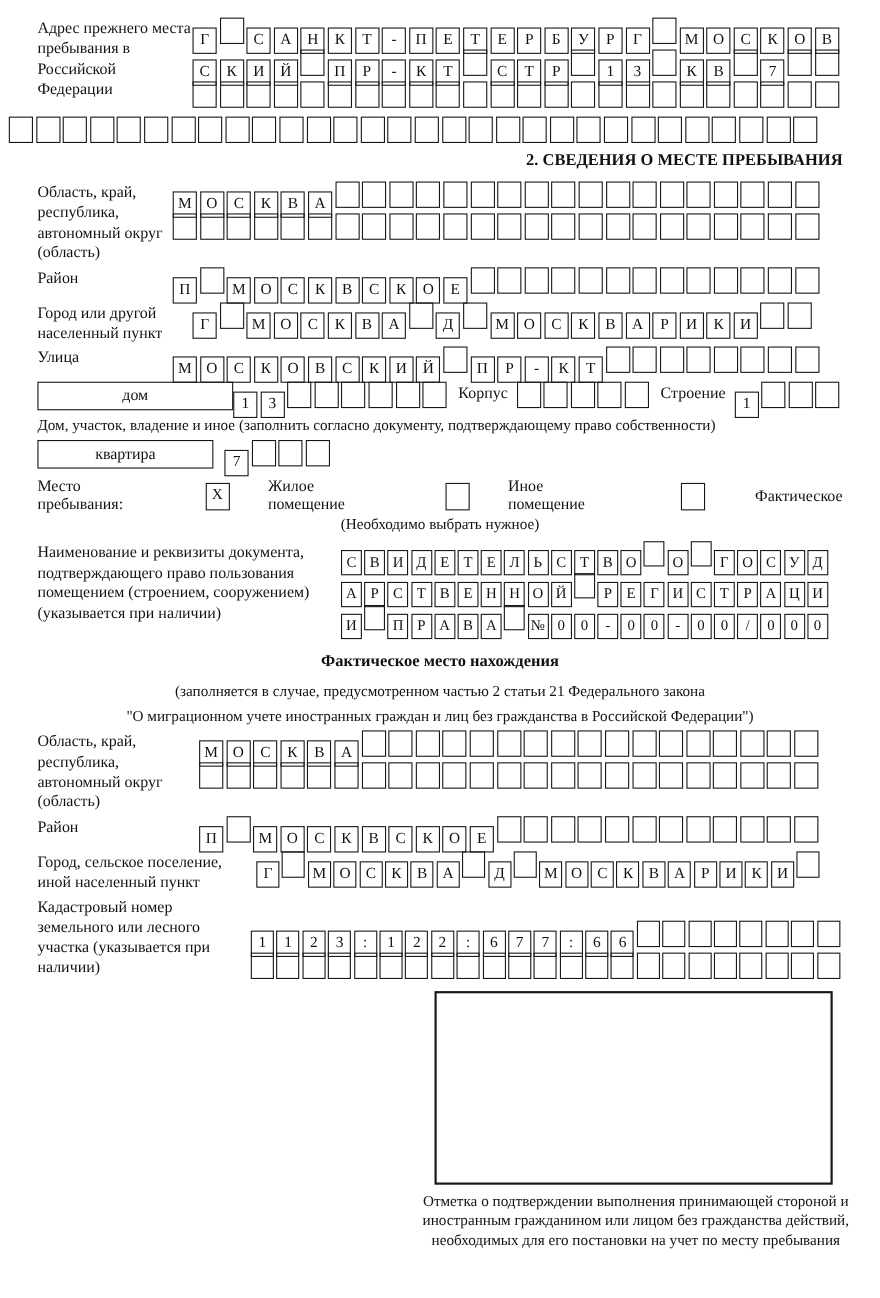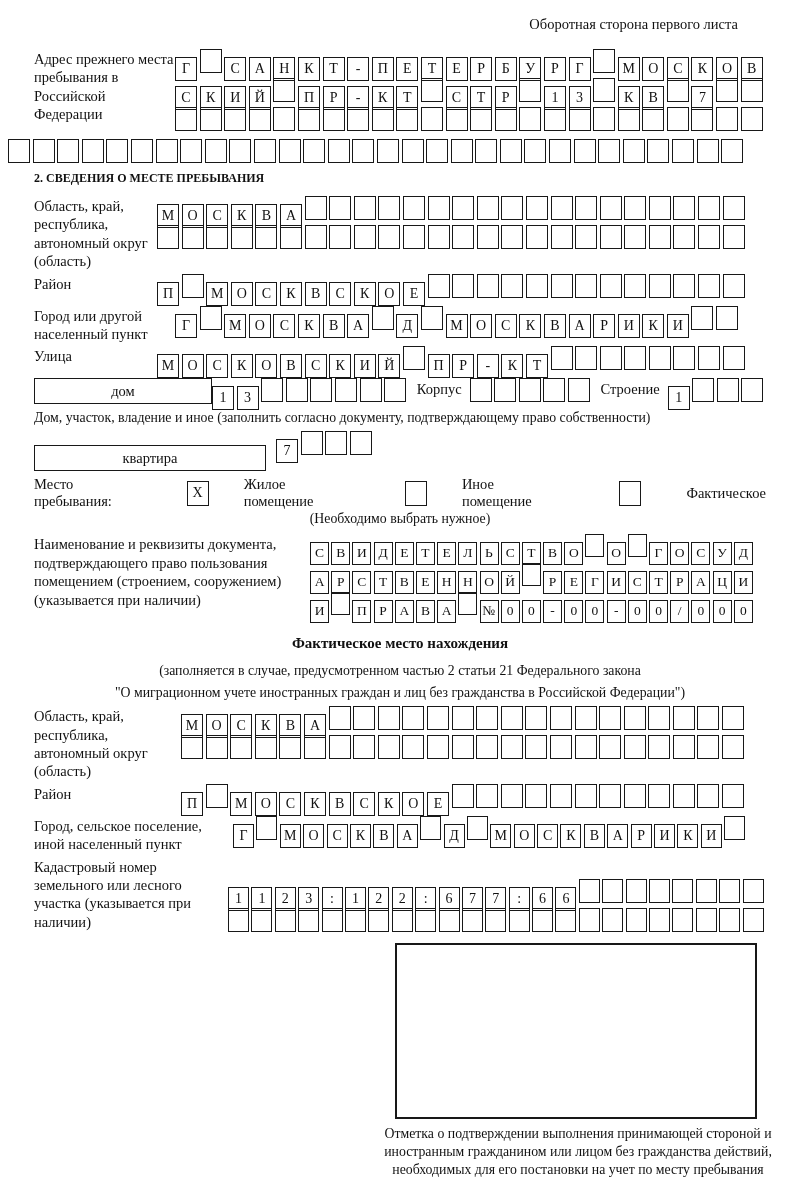--- a/index.html
+++ b/index.html
@@ -18,49 +18,48 @@
   .cells-k  .cell { width:21px; margin-right:2.4px; }
 
   .fgroup { display:flex; align-items:flex-start; margin-bottom:3px; }
   .flabel { flex:none; font-size:14.5px; line-height:1.27; padding-top:1px; }
   .w140 { width:141px; } .w122 { width:123px; } .w146 { width:147px; }
   .w196 { width:199px; } .w193 { width:194px; } .w270 { width:276px; }
 
   .fullrow { margin-left:-26px; margin-bottom:3px; }
 
   .note { font-size:13.8px; text-align:center; line-height:1.3; margin-bottom:4px; }
-  .section-title { text-align:left; font-weight:bold; font-size:12px; margin:8px 0 10px 0; }
+  .section-title { text-align:right; font-weight:bold; font-size:15px; margin:8px 0 10px 0; }
   .sub-title { text-align:center; font-weight:bold; font-size:15px; margin:14px 0 10px 0; }
 
   .house-row { display:flex; align-items:flex-start; margin:1px 0 3px 0; }
   .typed-box { border:1.7px solid #181818; height:26px; box-sizing:border-box;
                display:flex; align-items:center; justify-content:center; font-size:14.5px; }
   .dom-box { width:185px; margin-right:0; }
-  .kv-box  { width:232px; margin-right:10px;margin-top:14px; }
+  .kv-box  { width:160px; margin-right:10px; }
   .inline-label { font-size:14.5px; padding:3px 8px 0 8px; }
 
   .left-note { font-size:13.8px; text-align:left; margin:1px 0 5px 0; }
 
   .stay-row { display:flex; align-items:center; font-size:14.5px; margin-top:5px;gap:23px; }
   .chkbox { flex:none; width:22px; height:25px; box-sizing:border-box; border:1.7px solid #181818;
             display:inline-flex; align-items:center; justify-content:center;
             font-size:14px; margin:0 12px 0 10px; }
 
   .stamp-box { margin-left:361px; width:362px; height:176px; box-sizing:border-box;
                border:2px solid #181818; margin-top:6px; }
   .stamp-caption { margin-left:348px; width:392px; text-align:center; font-size:13.8px;
                    line-height:1.32; margin-top:6px; }
   .mt2 { margin-top:2px; } .mt6 { margin-top:6px; }
 </style>
 </head>
 <body>
 
 <div class="page">
 
-  <div class="header-note">Оборотная сторона первого листа</div>
 
   <div class="fgroup">
     <div class="flabel w140">Адрес прежнего места пребывания в Российской Федерации</div>
     <div>
       <div class="cellrow"><span class="cell">Г</span><span class="cell"></span><span class="cell">С</span><span class="cell">А</span><span class="cell">Н</span><span class="cell">К</span><span class="cell">Т</span><span class="cell">-</span><span class="cell">П</span><span class="cell">Е</span><span class="cell">Т</span><span class="cell">Е</span><span class="cell">Р</span><span class="cell">Б</span><span class="cell">У</span><span class="cell">Р</span><span class="cell">Г</span><span class="cell"></span><span class="cell">М</span><span class="cell">О</span><span class="cell">С</span><span class="cell">К</span><span class="cell">О</span><span class="cell">В</span></div>
       <div class="cellrow"><span class="cell">С</span><span class="cell">К</span><span class="cell">И</span><span class="cell">Й</span><span class="cell"></span><span class="cell">П</span><span class="cell">Р</span><span class="cell">-</span><span class="cell">К</span><span class="cell">Т</span><span class="cell"></span><span class="cell">С</span><span class="cell">Т</span><span class="cell">Р</span><span class="cell"></span><span class="cell">1</span><span class="cell">3</span><span class="cell"></span><span class="cell">К</span><span class="cell">В</span><span class="cell"></span><span class="cell">7</span><span class="cell"></span><span class="cell"></span></div>
       <div class="cellrow"><span class="cell"></span><span class="cell"></span><span class="cell"></span><span class="cell"></span><span class="cell"></span><span class="cell"></span><span class="cell"></span><span class="cell"></span><span class="cell"></span><span class="cell"></span><span class="cell"></span><span class="cell"></span><span class="cell"></span><span class="cell"></span><span class="cell"></span><span class="cell"></span><span class="cell"></span><span class="cell"></span><span class="cell"></span><span class="cell"></span><span class="cell"></span><span class="cell"></span><span class="cell"></span><span class="cell"></span></div>
     </div>
   </div>
   <div class="cellrow fullrow"><span class="cell"></span><span class="cell"></span><span class="cell"></span><span class="cell"></span><span class="cell"></span><span class="cell"></span><span class="cell"></span><span class="cell"></span><span class="cell"></span><span class="cell"></span><span class="cell"></span><span class="cell"></span><span class="cell"></span><span class="cell"></span><span class="cell"></span><span class="cell"></span><span class="cell"></span><span class="cell"></span><span class="cell"></span><span class="cell"></span><span class="cell"></span><span class="cell"></span><span class="cell"></span><span class="cell"></span><span class="cell"></span><span class="cell"></span><span class="cell"></span><span class="cell"></span><span class="cell"></span><span class="cell"></span></div>

